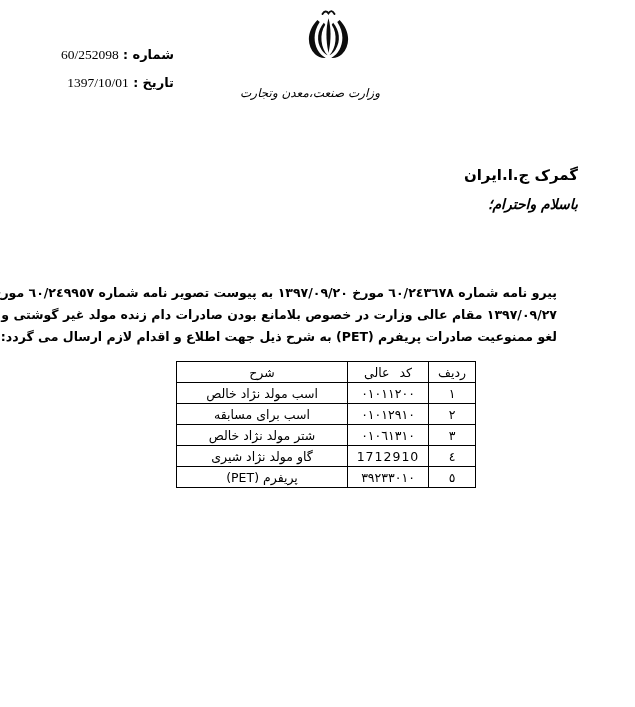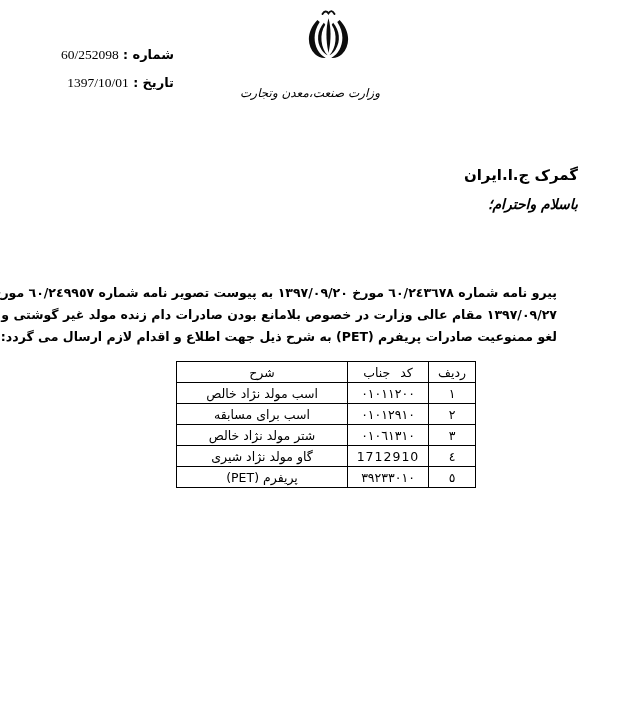--- a/index.html
+++ b/index.html
@@ -88,21 +88,21 @@
   <div class="body-text">
       <div class="body-line">پیرو نامه شماره ٦٠/٢٤٣٦٧٨ مورخ ١٣٩٧/٠٩/٢٠ به پیوست تصویر نامه شماره ٦٠/٢٤٩٩٥٧ مورخ</div>
       <div class="body-line">١٣٩٧/٠٩/٢٧ مقام عالی وزارت در خصوص بلامانع بودن صادرات دام زنده مولد غیر گوشتی و همچنین</div>
       <div class="body-line last">لغو ممنوعیت صادرات پریفرم (PET) به شرح ذیل جهت اطلاع و اقدام لازم ارسال می گردد:</div>
     </div>
 
   <table class="tariff-table" dir="rtl">
     <thead>
       <tr>
         <th class="col-row">ردیف</th>
-        <th class="col-code">کد جناب</th>
+        <th class="col-code">کد عالی</th>
         <th class="col-desc">شرح</th>
       </tr>
     </thead>
     <tbody>
         <tr>
           <td class="col-row">١</td>
           <td class="col-code">٠١٠١١٢٠٠</td>
           <td class="col-desc">اسب مولد نژاد خالص</td>
         </tr>
         <tr>

